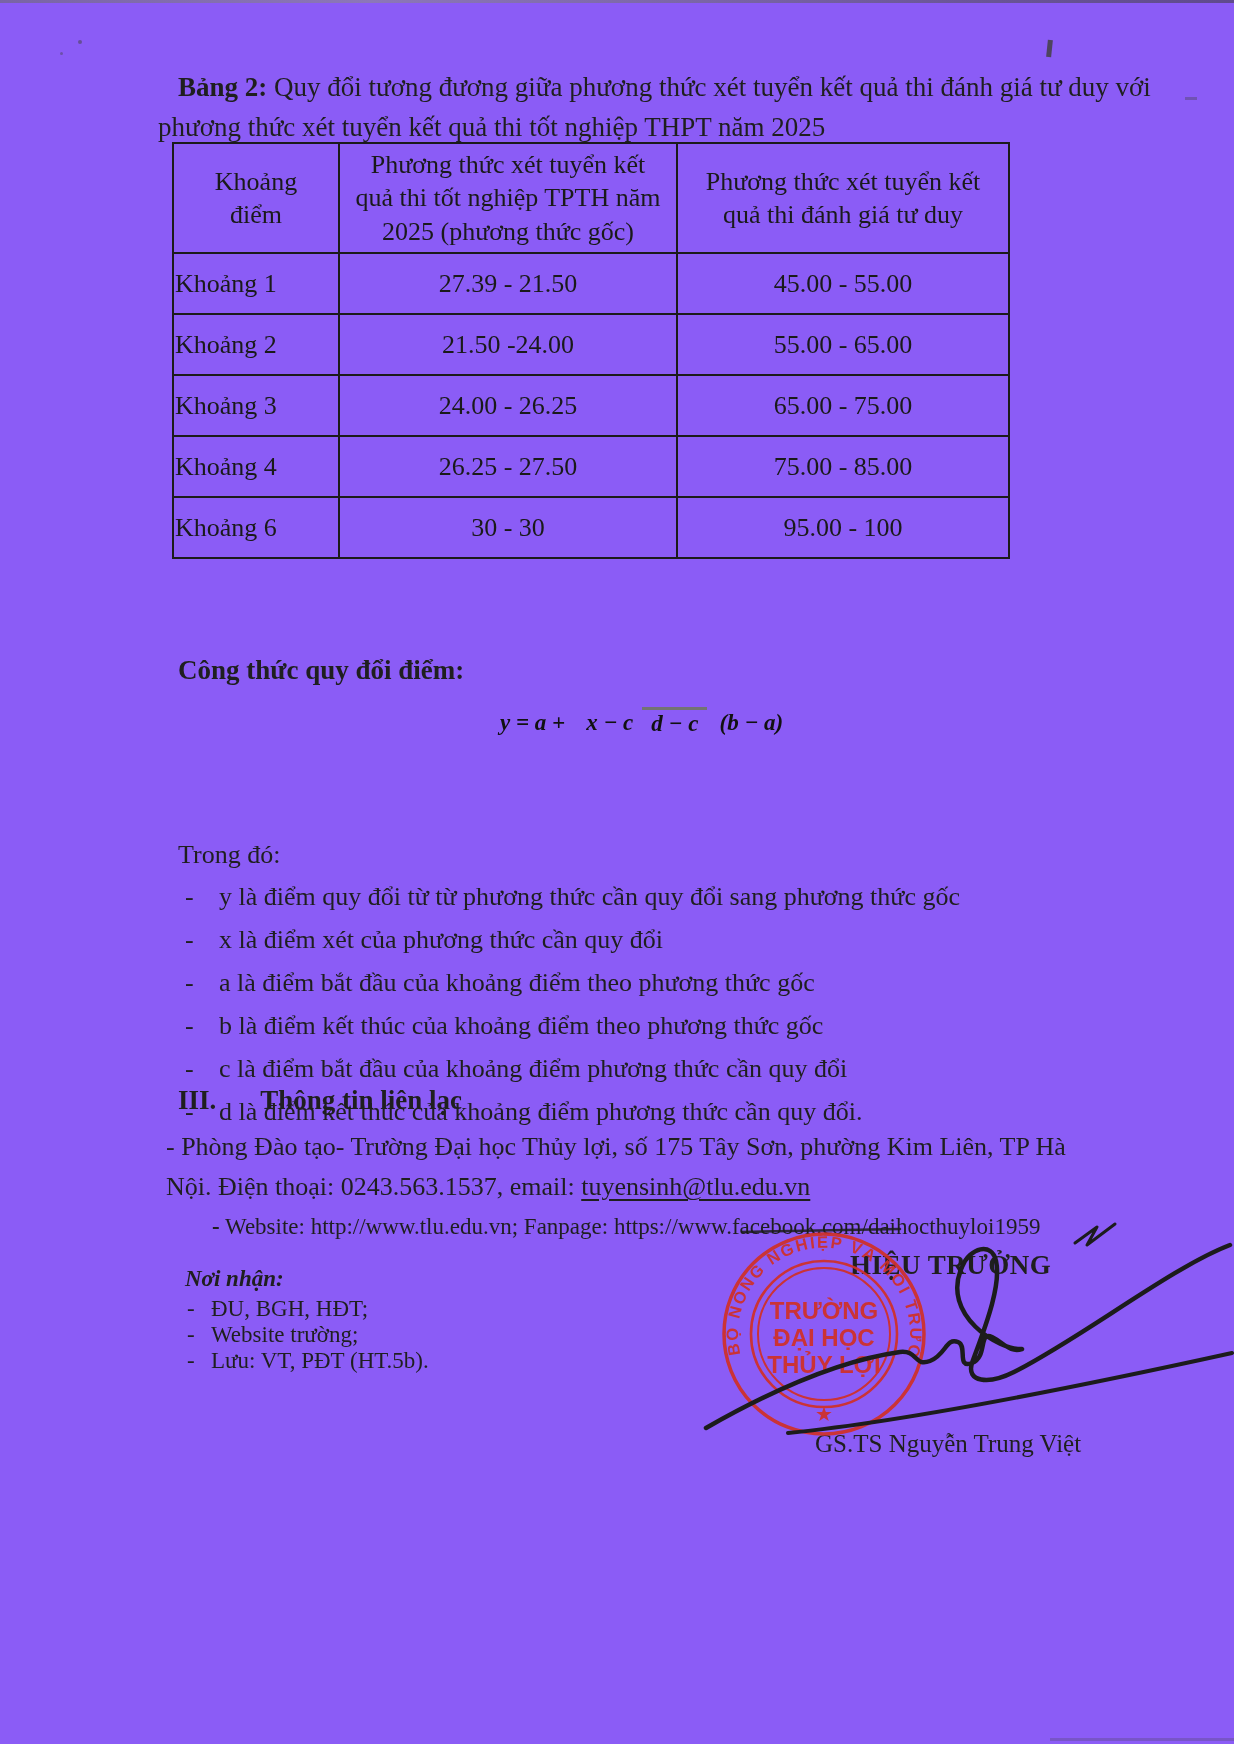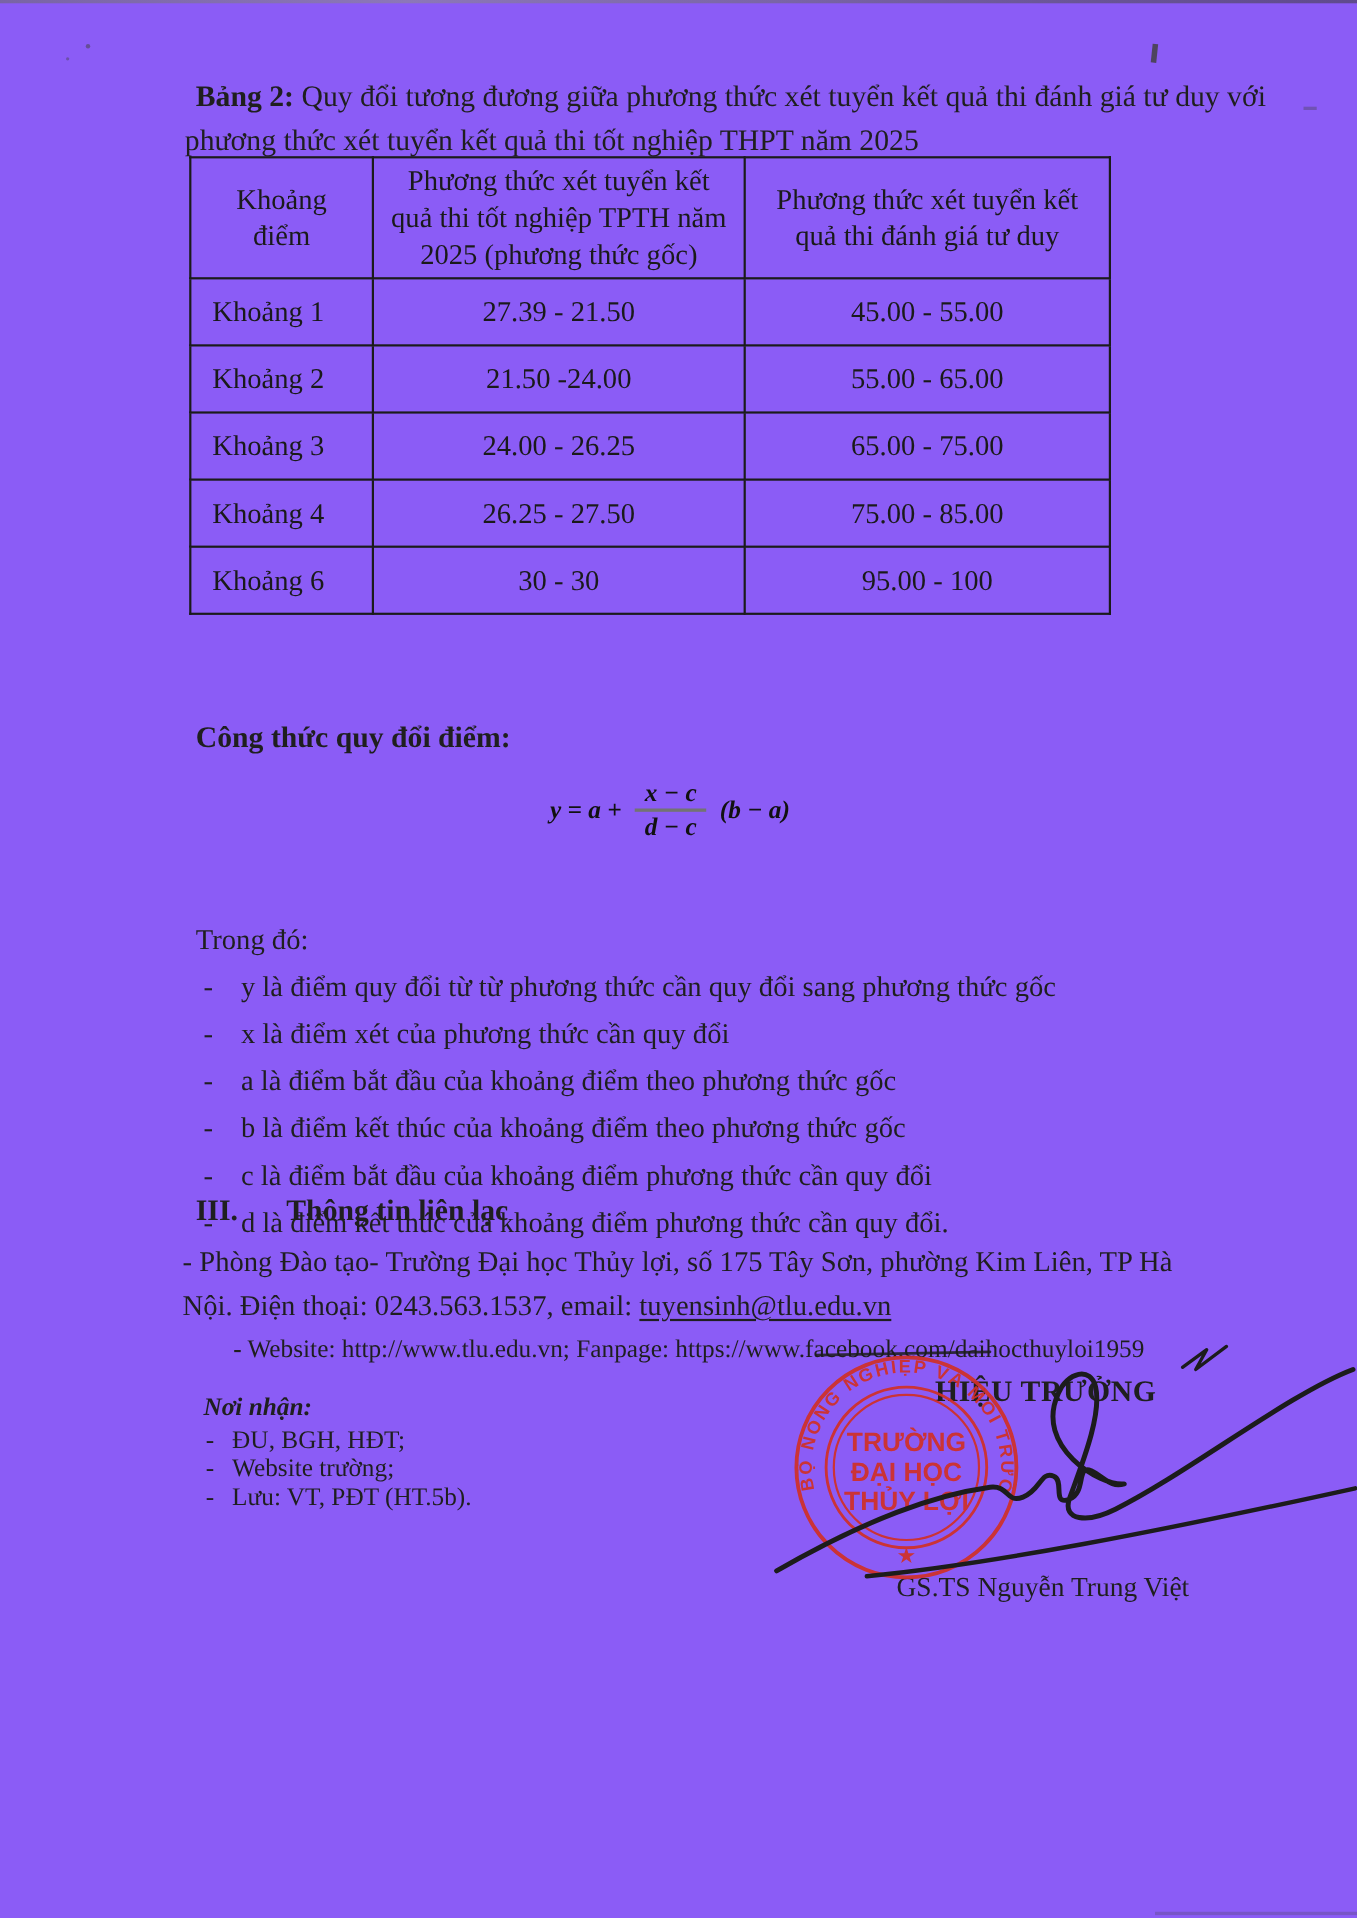--- a/index.html
+++ b/index.html
@@ -21,29 +21,29 @@
     border-collapse:collapse; table-layout:fixed;
     width:836px; font-size:26px; color:#1a1a1a;
   }
   table.conv td, table.conv th {
     border:2px solid #1b1b1b; font-weight:400;
     vertical-align:middle; text-align:center; line-height:1.28;
   }
   table.conv col.c1{width:166px} table.conv col.c2{width:338px} table.conv col.c3{width:332px}
   table.conv thead tr{ height:110px; }
   table.conv tbody tr{ height:61px; }
-  table.conv td.lbl { text-align:left; padding-left:19px; }
+  table.conv td.lbl { text-align:left; padding-left:1px; }
   table.conv th { padding:2px 14px; }
 
   
   .formula {
     display:flex; align-items:center; gap:12px;
     font-style:italic; font-weight:700; font-size:23px; color:#111;
   }
-  .frac { display:inline-flex; flex-direction:column; line-height:1.15; }
+  .frac { display:inline-flex; flex-direction:row; align-items:center; line-height:1.15; }
   .frac .den { border-top:3px solid #737373; }
   .frac .num, .frac .den { padding:1px 9px; }
 
   
   .blist { list-style:none; }
   .blist li { display:flex; height:43px; align-items:flex-start; font-size:26px; }
   .blist .mk { flex:0 0 34px; text-align:left; }
 
   .rlist { list-style:none; }
   .rlist li { display:flex; height:26px; align-items:flex-start; font-size:23px; }
@@ -73,21 +73,21 @@
   <div class="artifact" style="left:1047px;top:40px;width:5px;height:17px;transform:rotate(6deg);opacity:.8"></div>
   <div class="artifact" style="left:1185px;top:97px;width:12px;height:3px;opacity:.35"></div>
   <div class="artifact" style="left:78px;top:40px;width:4px;height:4px;border-radius:50%;opacity:.5"></div>
   <div class="artifact" style="left:60px;top:52px;width:3px;height:3px;border-radius:50%;opacity:.4"></div>
   <div class="artifact" style="left:1050px;top:1738px;width:184px;height:3px;opacity:.25"></div>
 
   <div class="abs title-line" style="left:178px;top:72px">
     <span class="b">Bảng 2:</span>
     <span>Quy đổi tương đương giữa phương thức xét tuyển kết quả thi đánh giá tư duy với</span>
   </div>
-  <div class="abs title-line" style="left:168px;top:112px">phương thức xét tuyển kết quả thi tốt nghiệp THPT năm 2025</div>
+  <div class="abs title-line" style="left:158px;top:112px">phương thức xét tuyển kết quả thi tốt nghiệp THPT năm 2025</div>
 
   <table class="conv abs" style="left:172px;top:142px">
     <colgroup>
         <col class="c1">
         <col class="c2">
         <col class="c3">
       </colgroup>
     <thead>
       <tr>
         <th>Khoảng điểm</th>

